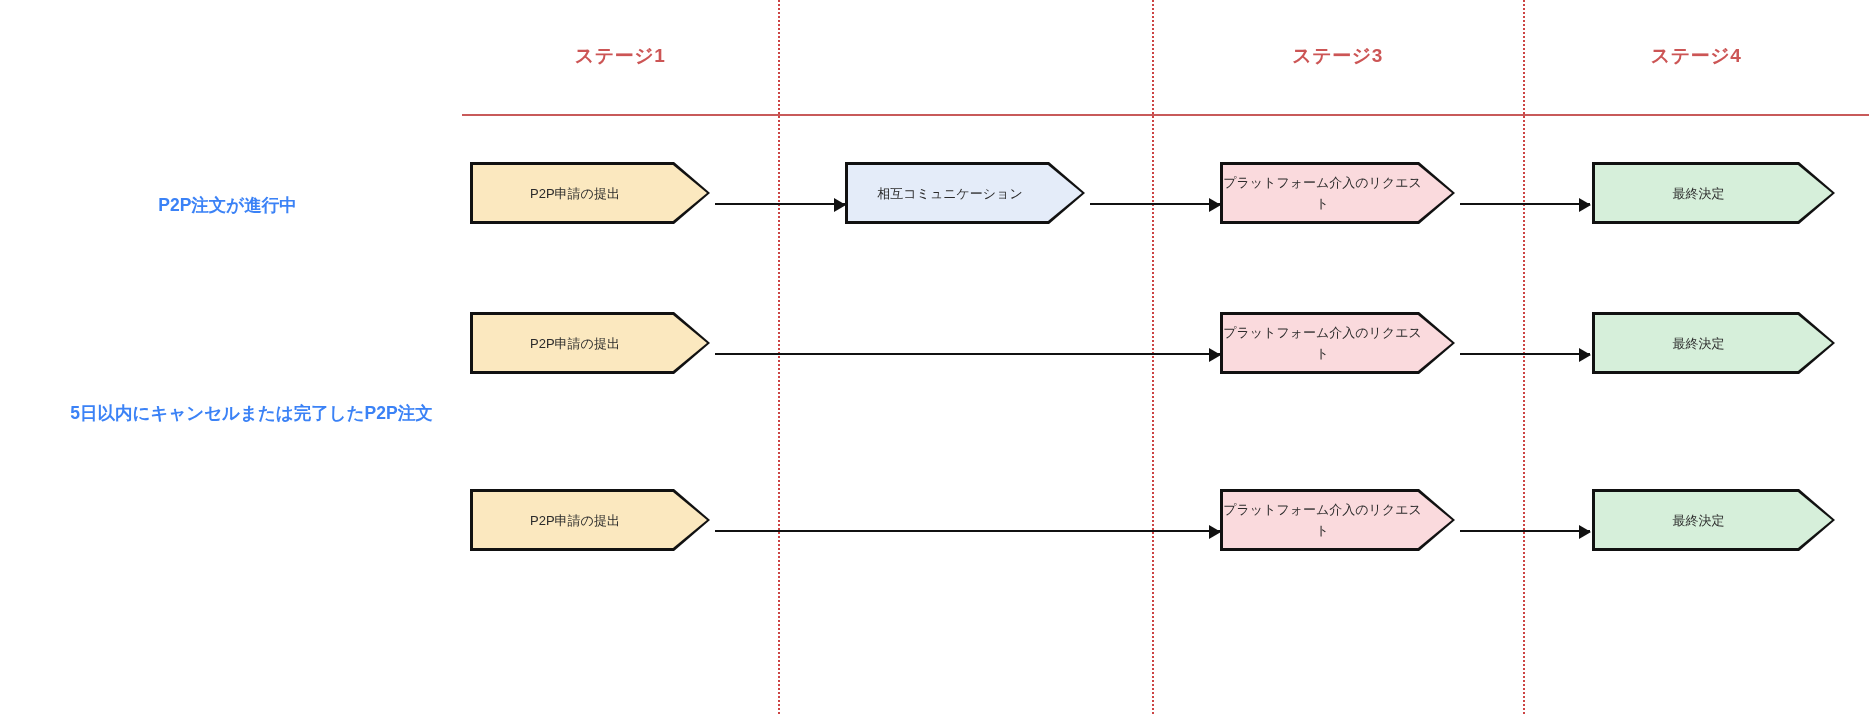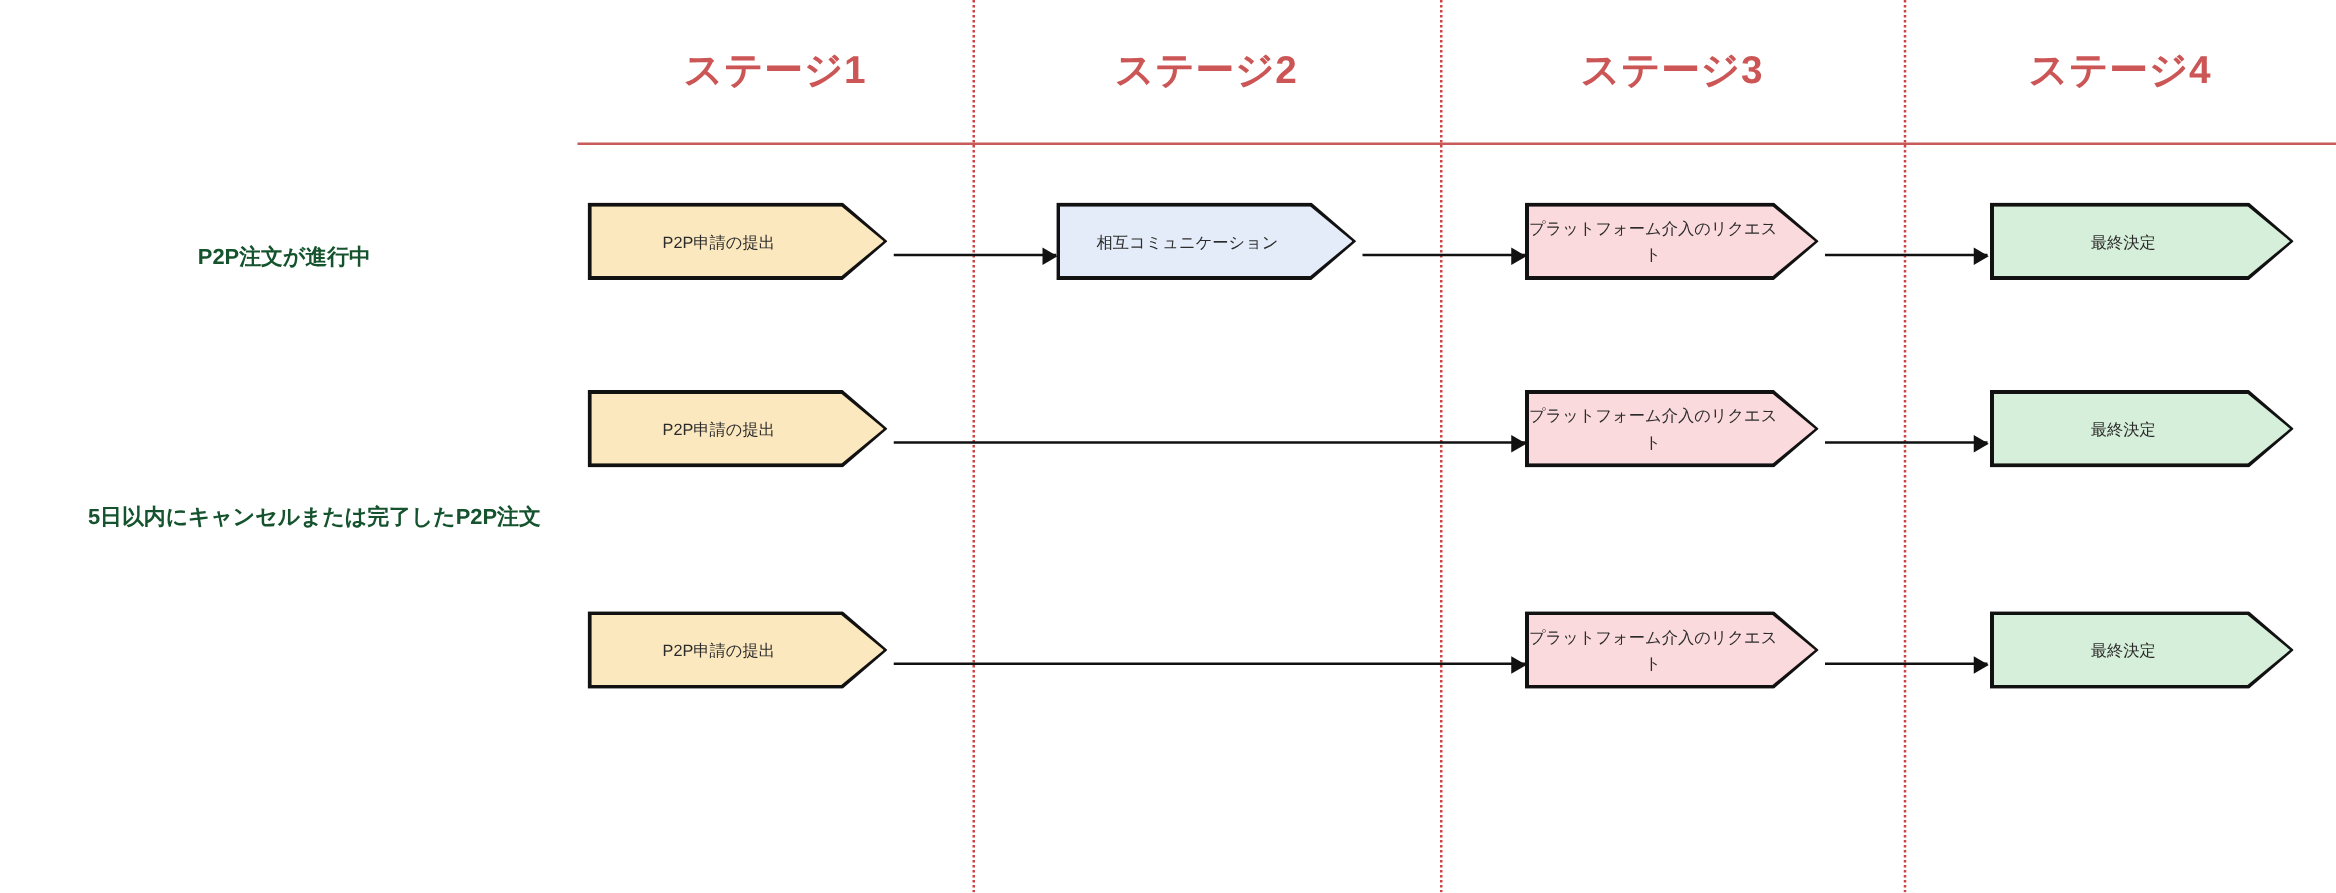--- a/index.html
+++ b/index.html
@@ -34,33 +34,33 @@
     height: 0;
     border-top: 2px solid #c85a5a;
   }
   .stage-header {
     position: absolute;
     top: 40px;
     height: 32px;
     line-height: 32px;
     text-align: center;
     color: #cc5555;
-    font-size: 31px;
+    font-size: 19px;
     font-weight: bold;
     letter-spacing: 0.5px;
     white-space: nowrap;
   }
 
   
   .row-label {
     position: absolute;
     left: 0px;
     width: 455px;
     text-align: center;
-    color: #14532d;
+    color: #3b82f6;
     font-size: 17.5px;
     font-weight: bold;
     line-height: 27px;
   }
   .node-wrap {
     position: absolute;
   }
   .node-outline {
     position: absolute;
     inset: 0;
@@ -108,21 +108,20 @@
 
 <div id="canvas">
 
   <div class="stage-divider" style="left:778px;"></div>
   <div class="stage-divider" style="left:1152px;"></div>
   <div class="stage-divider" style="left:1523px;"></div>
 
   <div class="stage-baseline"></div>
 
   <div class="stage-header" style="left:462px;  width:316px;">ステージ1</div>
-  <div class="stage-header" style="left:778px;  width:374px;">ステージ2</div>
   <div class="stage-header" style="left:1152px; width:371px;">ステージ3</div>
   <div class="stage-header" style="left:1523px; width:346px;">ステージ4</div>
 
   <div class="row-label" style="top:192px;">P2P注文が進行中</div>
 
   <div class="node-wrap" style="left:470px; top:162px; width:240px; height:62px;">
     <div class="node-outline"></div>
     <div class="node-fill" style="background:#fbe8bf;"></div>
     <div class="node-text">P2P申請の提出</div>
   </div>

